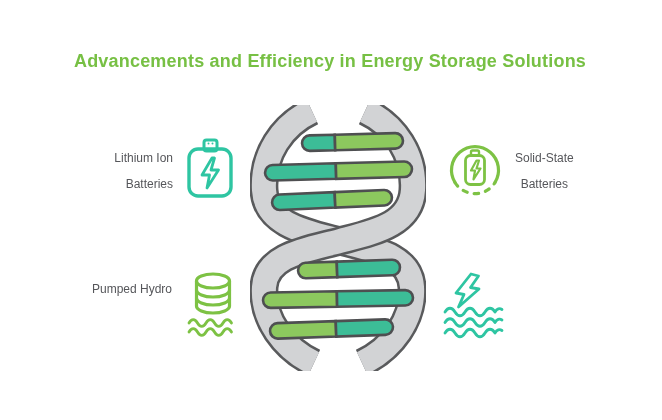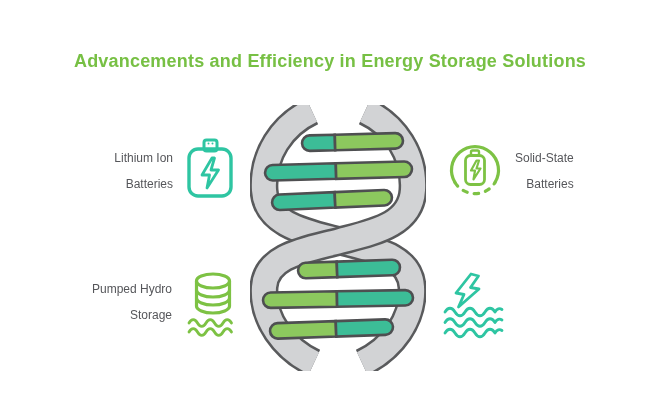--- a/index.html
+++ b/index.html
@@ -9,21 +9,21 @@
   }
   .title{
     position:absolute;top:51px;left:0;width:660px;text-align:center;
     font-size:18px;font-weight:bold;letter-spacing:0.2px;
   }
   .label{
     position:absolute;font-size:12px;line-height:26px;color:#55565a;
   }
   .label span{display:block;}
   .label.right{text-align:right;}
-  .label.left{text-align:right;}
+  .label.left{text-align:center;}
   #lbl-0{top:145px;right:489px;}
   #lbl-1{top:145px;left:515px;}
   #lbl-2{top:276px;right:490px;}
   #lbl-3{top:292px;left:509px;}
   .icon{position:absolute;}
   #ic-0{left:181px;top:136px;}
   #ic-1{left:444px;top:140px;}
   #ic-2{left:187px;top:270px;}
   #ic-3{left:443px;top:270px;}
   #helix{position:absolute;left:250px;top:105px;}
@@ -55,21 +55,20 @@
     <rect class="istroke" x="21.5" y="15.5" width="19" height="29" rx="5" stroke-width="2.8"></rect>
     <path class="istroke" d="M32.5 20.5 L27 30.5 L31 30.5 L29.5 39.5 L36.5 28.5 L32.5 28.5 L35 20.5 Z" stroke-width="2.2"></path>
   </svg>
   <div class="label left" id="lbl-1" style="color: rgb(85, 86, 90);">
     <span>Solid-State</span>
     <span>Batteries</span>
   </div>
 
   <div class="label right" id="lbl-2" style="color: rgb(85, 86, 90); margin-left: 48px;">
     <span>Pumped Hydro</span>
-    <span>Storage</span>
   </div>
   <svg class="icon" id="ic-2" width="52" height="68" viewBox="0 0 52 68" style="color: rgb(125, 194, 68);">
     <ellipse class="istroke" cx="26" cy="11" rx="16.5" ry="7" stroke-width="3.2"></ellipse>
     <path class="istroke" d="M9.5 11 V36 M42.5 11 V36" stroke-width="3.2"></path>
     <path class="istroke" d="M9.5 20 A 16.5 7 0 0 0 42.5 20" stroke-width="3.2"></path>
     <path class="istroke" d="M9.5 28 A 16.5 7 0 0 0 42.5 28" stroke-width="3.2"></path>
     <path class="istroke" d="M9.5 36 A 16.5 7 0 0 0 42.5 36" stroke-width="3.2"></path>
     <path class="istroke" d="M2 53 C4.5 48.5 8 48.5 10.5 53 C13 57.5 16.5 57.5 19 53 C21.5 48.5 25 48.5 27.5 53 C30 57.5 33.5 57.5 36 53 C38.5 48.5 42 48.5 44.5 53" stroke-width="2.8"></path>
     <path class="istroke" d="M2 62 C4.5 57.5 8 57.5 10.5 62 C13 66.5 16.5 66.5 19 62 C21.5 57.5 25 57.5 27.5 62 C30 66.5 33.5 66.5 36 62 C38.5 57.5 42 57.5 44.5 62" stroke-width="2.8"></path>
   </svg>

